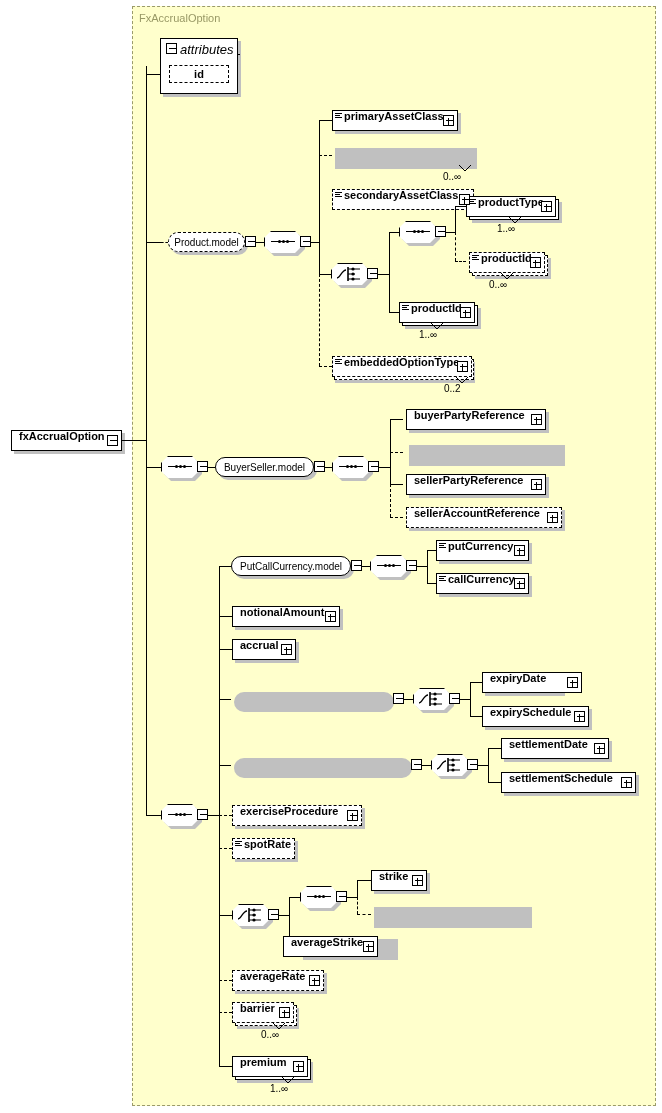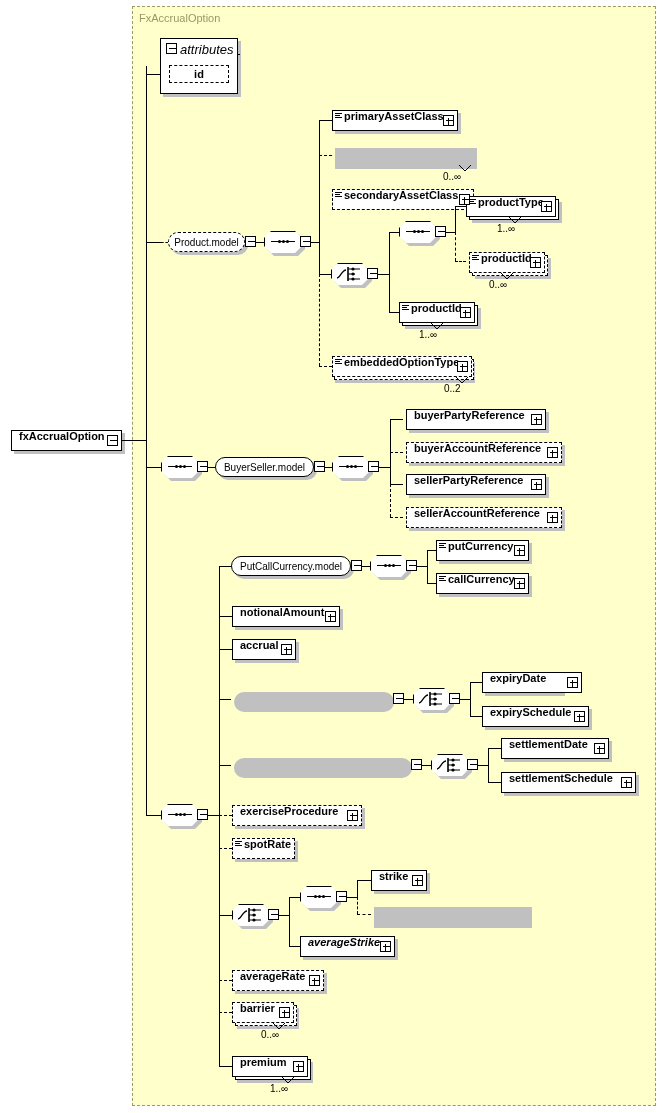--- a/index.html
+++ b/index.html
@@ -406,24 +406,20 @@
   <div class="ln h" style="left:390px;top:484px;width:13px;"></div>
   <div class="dln h" style="left:390px;top:517px;width:13px;"></div>
 
   <div class="shadow" style="left:409px;top:412px;width:140px;height:21px;"></div>
   <div class="node" style="left:406px;top:409px;width:140px;">
     <span class="lbl">buyerPartyReference</span>
     <span class="exp plus"></span>
   </div>
 
   <div class="shadow" style="left:409px;top:445px;width:156px;height:21px;"></div>
-  <div class="node opt" style="left:406px;top:442px;width:156px;">
-    <span class="lbl">buyerAccountReference</span>
-    <span class="exp plus"></span>
-  </div>
 
   <div class="shadow" style="left:409px;top:477px;width:140px;height:21px;"></div>
   <div class="node" style="left:406px;top:474px;width:140px;">
     <span class="lbl">sellerPartyReference</span>
     <span class="exp plus"></span>
   </div>
 
   <div class="shadow" style="left:409px;top:510px;width:156px;height:21px;"></div>
   <div class="node opt" style="left:406px;top:507px;width:156px;">
     <span class="lbl">sellerAccountReference</span>
@@ -636,21 +632,21 @@
   <div class="dln v" style="left:357px;top:897px;height:17px;"></div>
   <div class="dln h" style="left:357px;top:914px;width:14px;"></div>
 
   <div class="shadow" style="left:374px;top:873px;width:56px;height:21px;"></div>
   <div class="node" style="left:371px;top:870px;width:56px;">
     <span class="lbl">strike</span>
     <span class="exp plus"></span>
   </div>
   <div class="shadow" style="left:374px;top:907px;width:158px;height:21px;"></div>
   <div class="shadow" style="left:303px;top:939px;width:95px;height:21px;"></div>
-  <div class="node" style="left:300px;top:936px;width:95px;font-style:italic;">
+  <div class="node" style="left:283px;top:936px;width:95px;">
     <span class="lbl">averageStrike</span>
     <span class="exp plus"></span>
   </div>
 
   <div class="dln h" style="left:219px;top:980px;width:13px;"></div>
   <div class="shadow" style="left:235px;top:973px;width:92px;height:21px;"></div>
   <div class="node opt" style="left:232px;top:970px;width:92px;">
     <span class="lbl">averageRate</span>
     <span class="exp plus"></span>
   </div>

